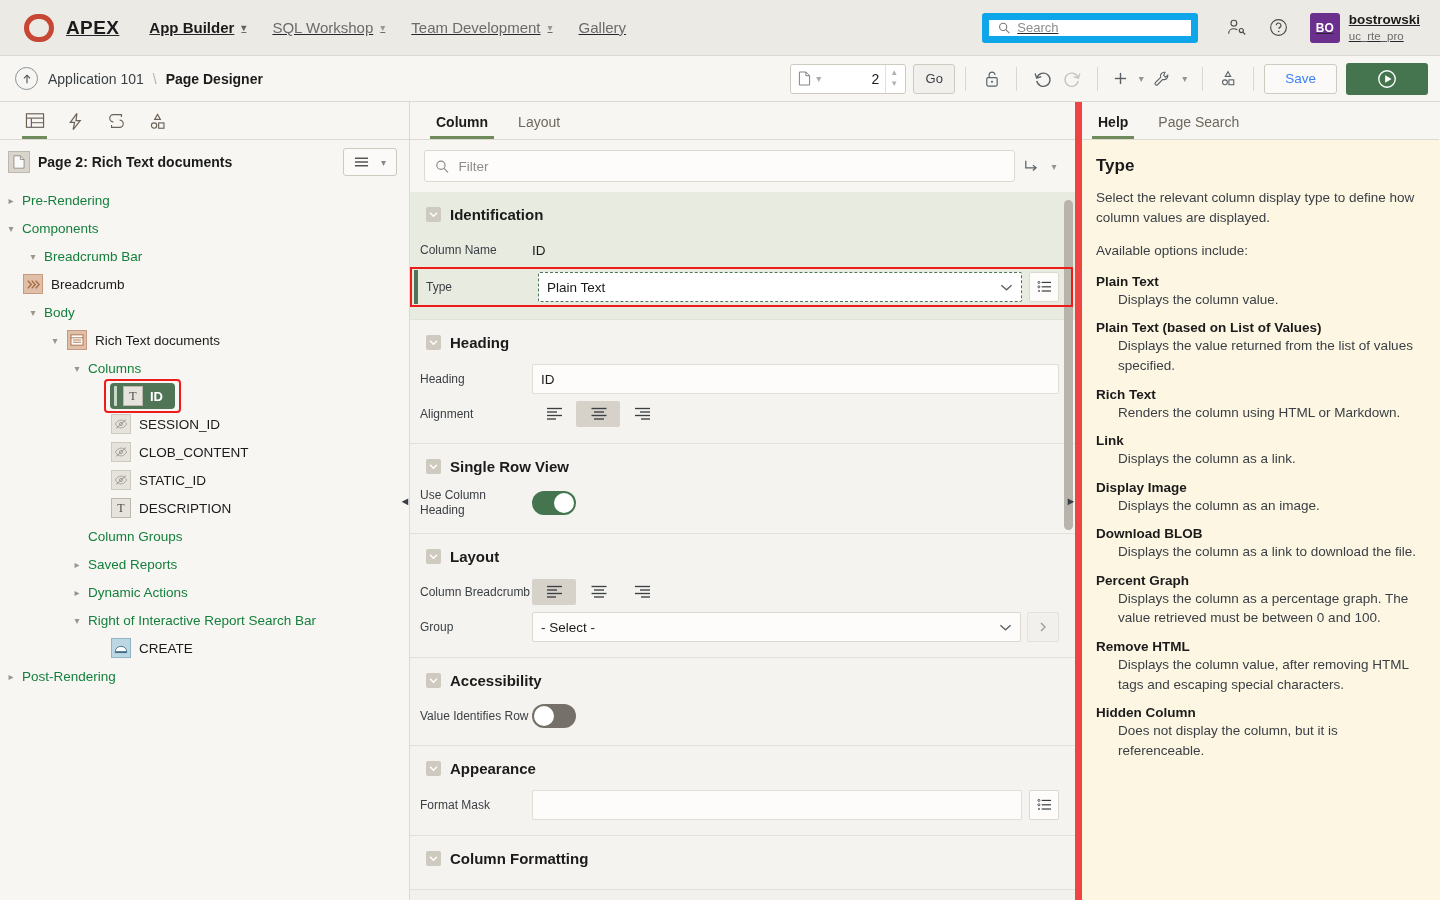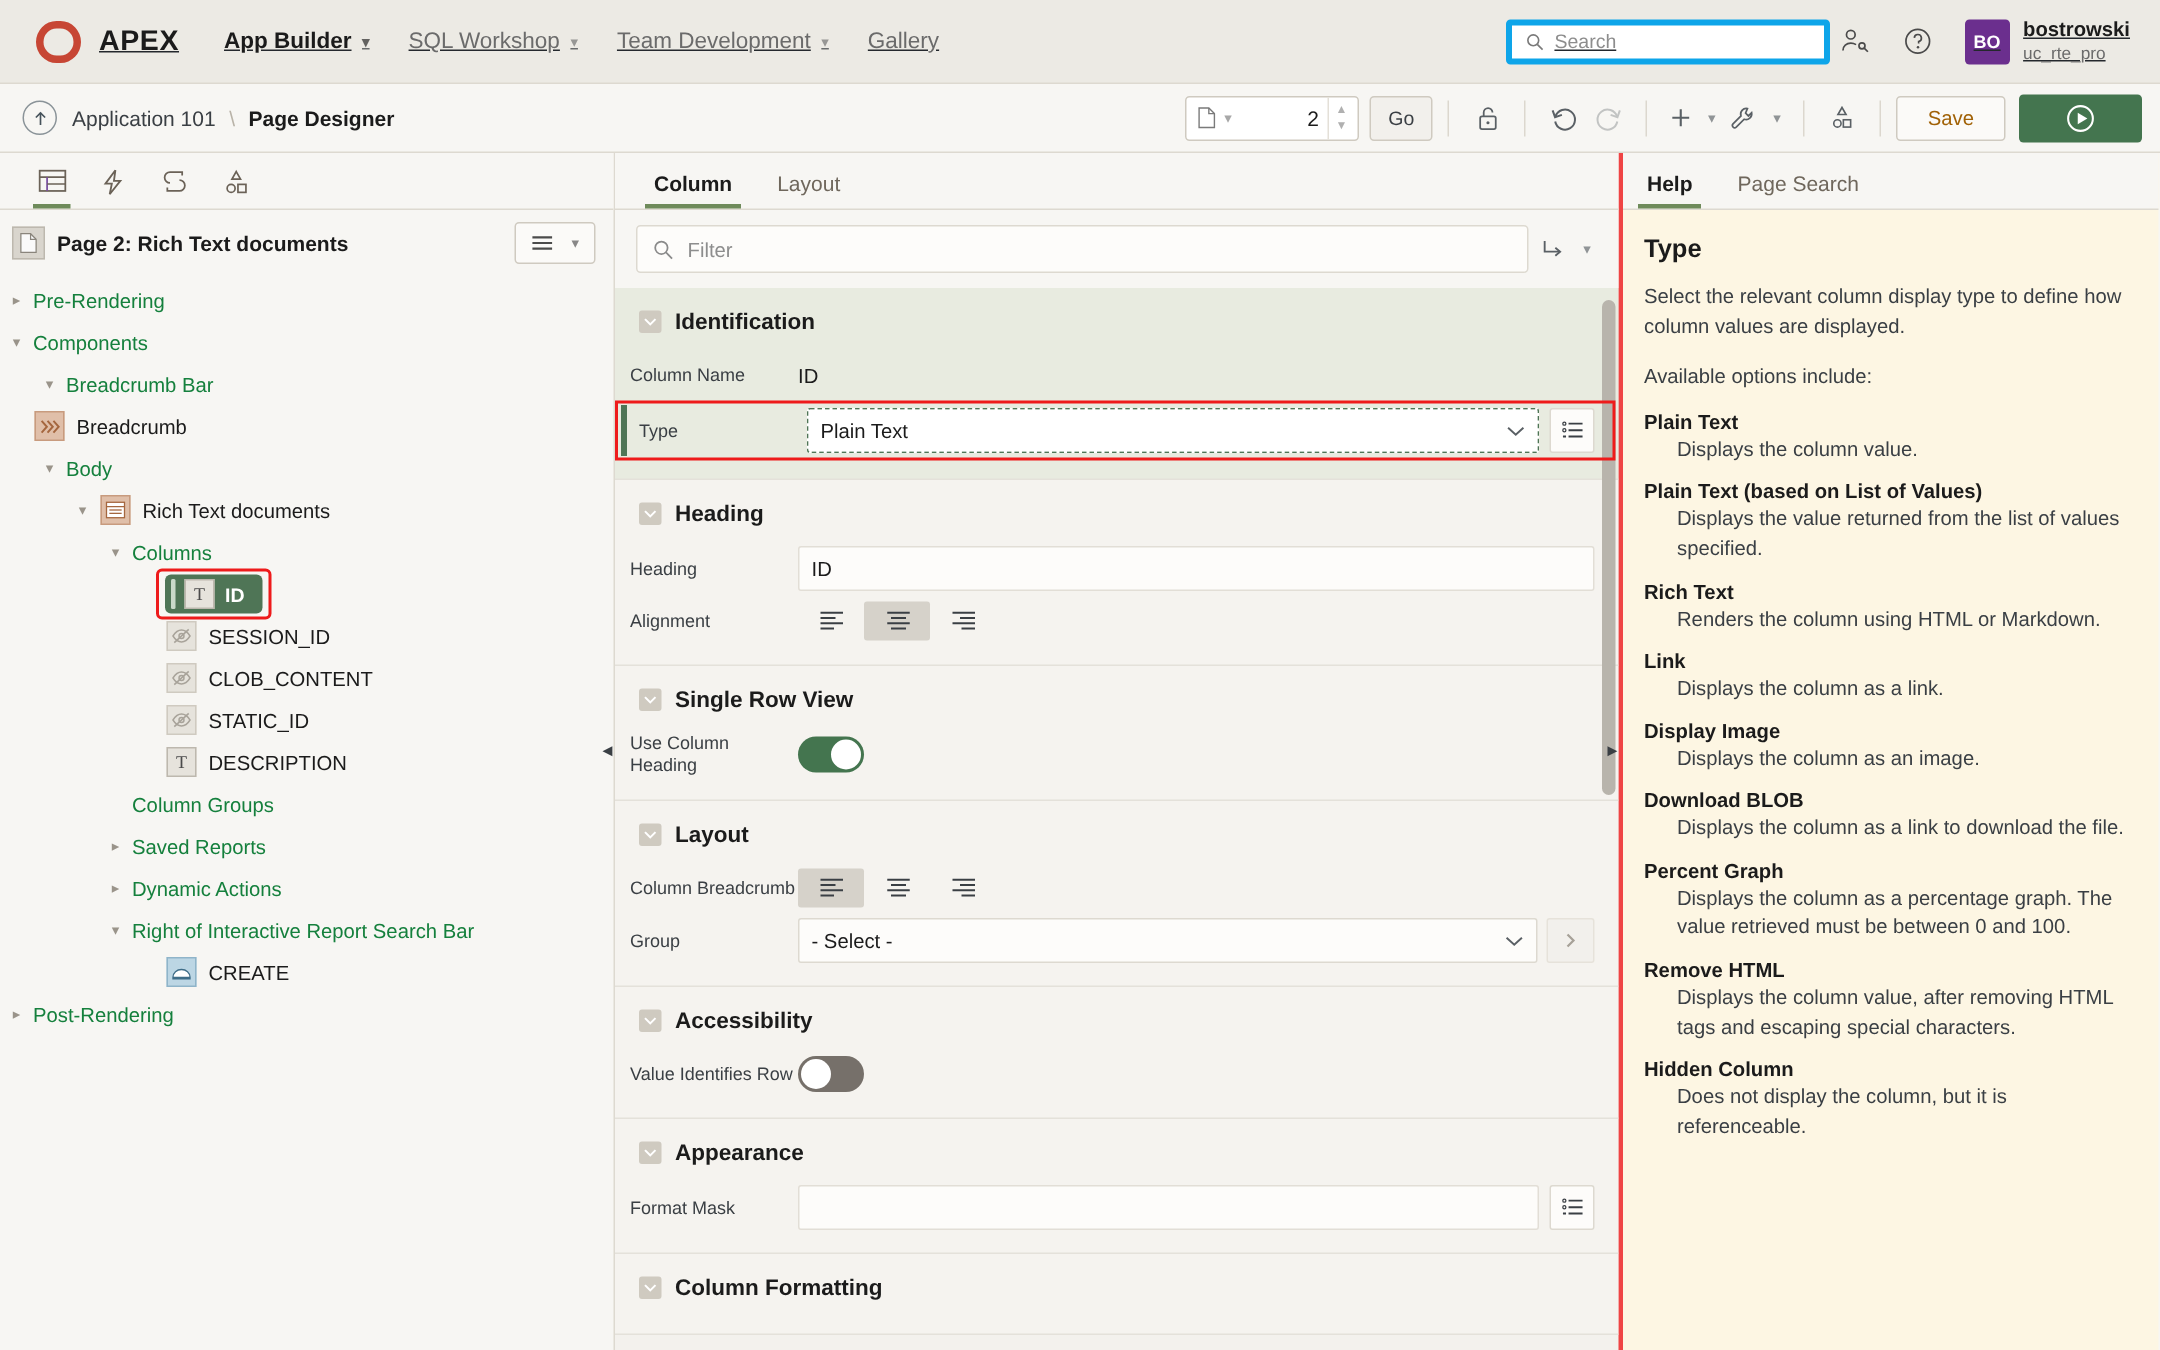--- a/index.html
+++ b/index.html
@@ -17,22 +17,22 @@
   }
   .apex-logo { width: 34px; height: 34px; margin-left: 6px; margin-right: 10px;
     flex: 0 0 auto; display:flex; align-items:center; justify-content:center; }
   .apex-logo-ring { width: 30px; height: 28px; border: 5px solid #c74634; border-radius: 50%/55%; }
   .brand { font-size: 19px; font-weight: bold; letter-spacing: .4px; color: #1b1b1b; margin-right: 30px; }
   .navitem { font-size: 15px; color: #6b6b6b; margin-right: 26px; display: flex; align-items: center; cursor: pointer; white-space: nowrap; }
   .navitem.active { color: #1b1b1b; font-weight: 600; }
   .caret { margin-left: 7px; font-size: 10px; opacity: .65; }
   .spacer { flex: 1 1 auto; }
   .searchbox {
-    width: 216px; height: 30px; background: #fff; border: 4px solid #0ea5e9; border-radius: 3px;
-    display: flex; align-items: center; padding: 0 9px; 
+    width: 216px; height: 30px; background: #fff; border: 7px solid #0ea5e9; border-radius: 3px;
+    display: flex; align-items: center; padding: 0 9px; margin-right: 22px;
   }
   .searchbox input {
     border: 0; outline: 0; font-size: 13px; font-family: inherit; color: #333;
     background: transparent; width: 100%; margin-left: 7px;
   }
   .searchbox input::placeholder { color: #8d8d8d; }
   .iconbtn { width: 34px; height: 34px; display: flex; align-items: center; justify-content: center;
     cursor: pointer; margin-right: 8px; color: #4b4b4b; }
   .avatar {
     width: 30px; height: 30px; background: #6b2f8e; color: #fff; font-size: 12px; font-weight: bold;
@@ -58,28 +58,28 @@
   }
   .pagesel .num { flex: 1; text-align: right; font-size: 14px; padding-right: 6px; color: #1b1b1b; }
   .spin { display: flex; flex-direction: column; align-items: center; justify-content: center;
     width: 17px; border-left: 1px solid #e4e0d8; height: 100%; color: #8f8f8f; font-size: 8px; line-height: 1; cursor: pointer; }
   .gobtn { height: 30px; min-width: 42px; border: 1px solid #cfcac0; background: #f2f0ec; border-radius: 3px;
     font-size: 13px; color: #3a3f44; display: flex; align-items: center; justify-content: center; cursor: pointer; }
   .tbsep { width: 1px; height: 24px; background: #dcd7ce; margin: 0 10px; }
   .tbicon { width: 30px; height: 30px; display: flex; align-items: center; justify-content: center; cursor: pointer; color: #5a6065; }
   .tbicon.dis { opacity: .33; }
   .savebtn { height: 30px; padding: 0 20px; border: 1px solid #cfcac0; background: #fbfaf8; border-radius: 3px;
-    font-size: 13.5px; color: #a16207; display: flex; align-items: center; cursor: pointer; margin-right: 9px; }
+    font-size: 13.5px; color: #3b82f6; display: flex; align-items: center; cursor: pointer; margin-right: 9px; }
   .runbtn { height: 32px; width: 82px; background: #44754f; border-radius: 3px; display: flex;
     align-items: center; justify-content: center; cursor: pointer; }
 
   
   .main { display: flex; height: 798px; }
   .leftpane { width: 410px; background: #f7f6f3; border-right: 1px solid #ddd9d0; position: relative; display: flex; flex-direction: column; }
-  .centerpane { width: 672px; background: #f3f1ed; border-right: 3px solid #ef4444; position: relative; display: flex; flex-direction: column; }
+  .centerpane { width: 672px; background: #f3f1ed; border-right: 7px solid #ef4444; position: relative; display: flex; flex-direction: column; }
   .rightpane { width: 357px; background: #fdf6e3; display: flex; flex-direction: column; }
 
   
   .ltabs { height: 38px; display: flex; align-items: flex-end; padding-left: 14px; border-bottom: 1px solid #ddd9d0; background: #f7f6f3; }
   .ltab { width: 41px; height: 36px; display: flex; align-items: center; justify-content: center;
     position: relative; cursor: pointer; color: #6b6257; }
   .ltab.active::after { content: ""; position: absolute; bottom: 0; left: 8px; right: 8px; height: 3px; background: #6f8b5b; }
 
   
   .treehdr { display: flex; align-items: center; padding: 8px 12px 8px 8px; }

